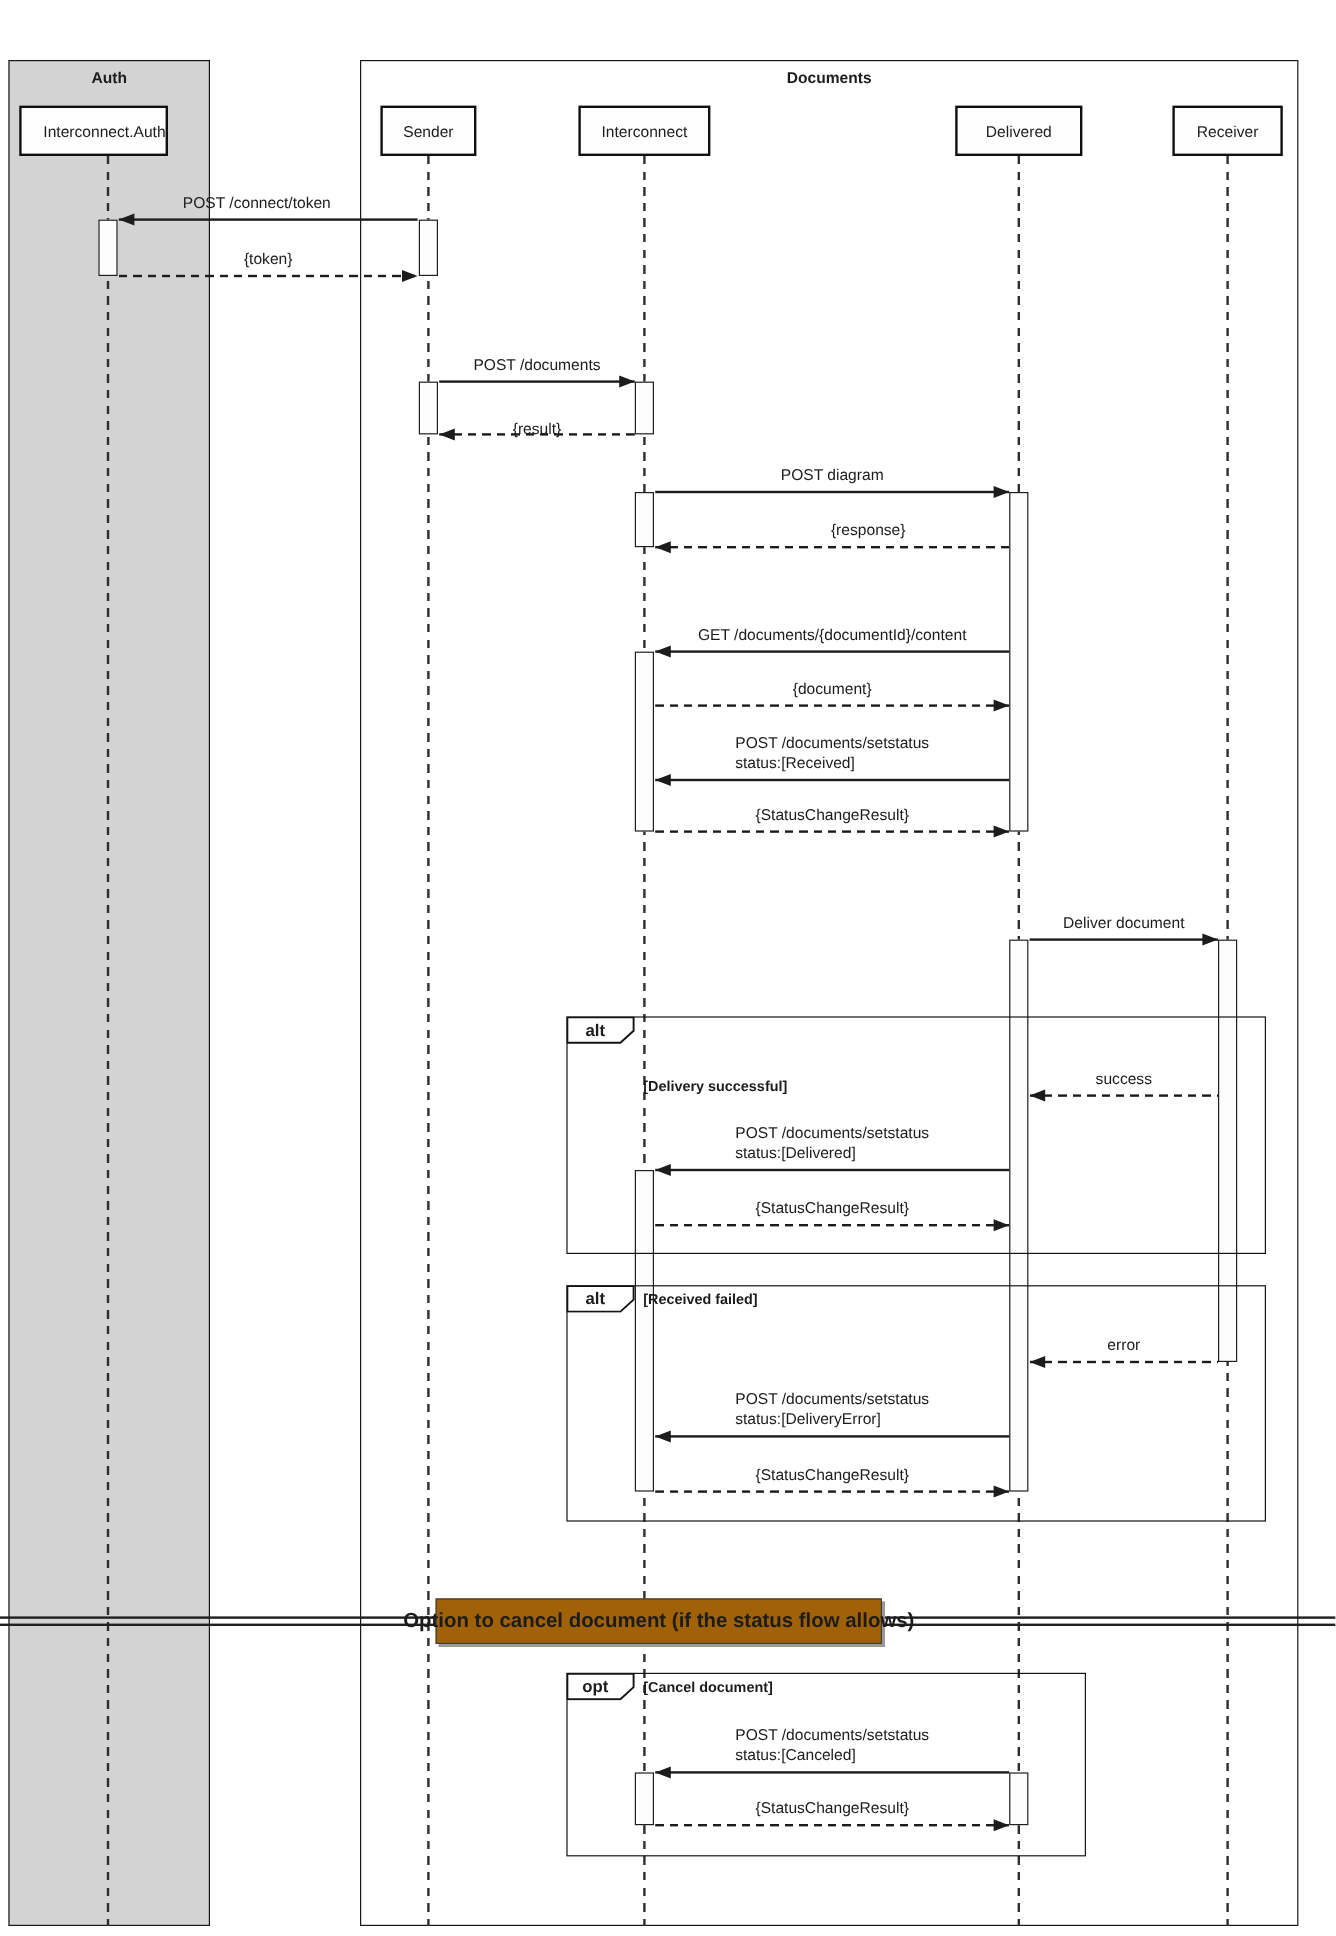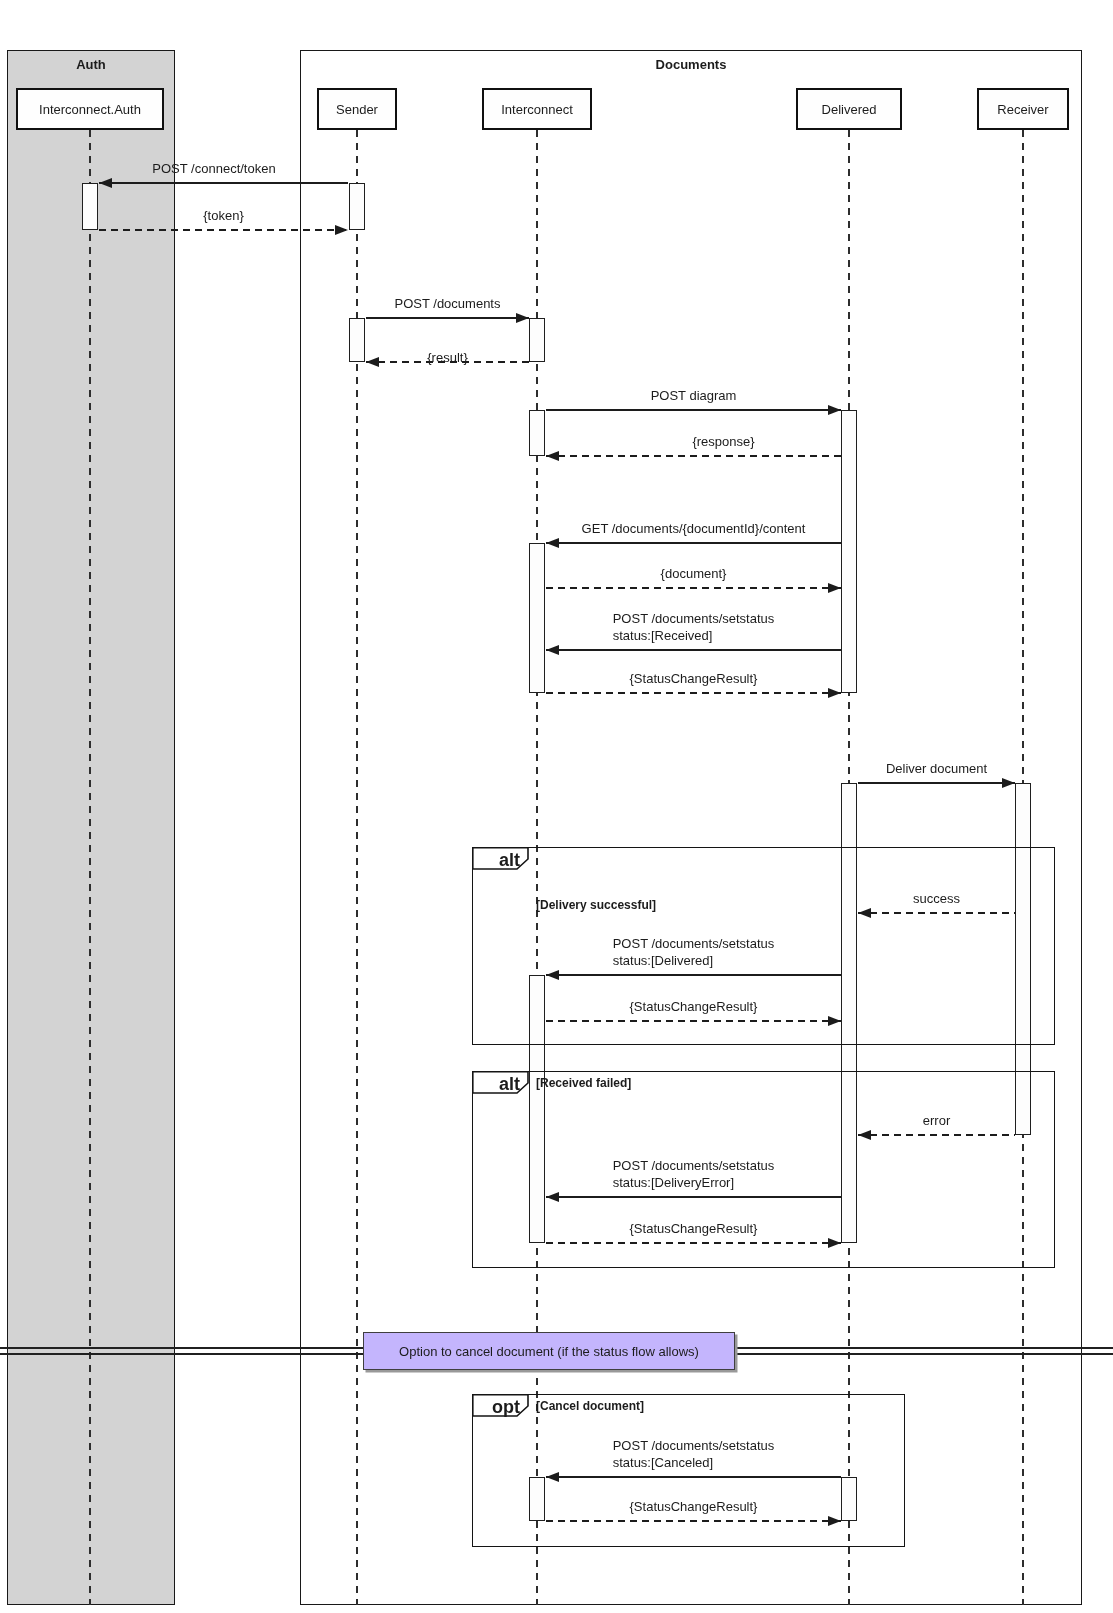--- a/index.html
+++ b/index.html
@@ -18,26 +18,26 @@
   .mline-solid { position: absolute; background: #1c1c1c; }
   .mline-dashed { position: absolute;
     background: repeating-linear-gradient(to right,#1c1c1c 0px,#1c1c1c 7px,transparent 7px,transparent 12px); }
   .arrow-left, .arrow-right { position: absolute; width: 0; height: 0; box-sizing: content-box;
     border-top: 5.5px solid transparent; border-bottom: 5.5px solid transparent; }
   .arrow-left  { border-right: 13px solid #1c1c1c; }
   .arrow-right { border-left: 13px solid #1c1c1c; }
   .mlabel { position: absolute; transform: translateX(-50%); font-size: 13px; line-height: 17px;
             white-space: pre; text-align: center; }
   .fragment { position: absolute; border: 1.7px solid #141414; background: transparent; }
-  .frag-op { position: absolute; width: 48px; text-align: right; font-size: 18px; font-weight: 700; }
+  .frag-op { position: absolute; width: 48px; text-align: center; font-size: 14px; font-weight: 700; }
   .frag-guard { position: absolute; font-size: 12px; font-weight: 700; }
   .divline { position: absolute; background: #202020; }
-  .divbox { position: absolute; background: #c4b5fd; border: 1.4px solid #3f3f3f;
+  .divbox { position: absolute; background: #a16207; border: 1.4px solid #3f3f3f;
             box-shadow: 2.5px 2.5px 0 #999999; display: flex; align-items: center; justify-content: center;
-            font-size: 13px; white-space: nowrap; }
+            font-size: 17px; white-space: nowrap; font-weight: bold; }
   .pbox { position: absolute; background: #fefefe; border: 2px solid #101010;
           display: flex; align-items: center; justify-content: center; font-size: 13px; }
 </style>
 </head>
 <body>
 
 <div id="diagram">
 <div class="frame" style="left: 7px; top: 50px; width: 168px; height: 1555px; background: rgb(211, 211, 211);"></div>
     <div class="frame-title" style="left: 91px; top: 57px;">Auth</div>
     <div class="frame" style="left: 300px; top: 50px; width: 782px; height: 1555px; background: transparent;"></div>
@@ -134,21 +134,21 @@
     <div class="frag-guard" style="left: 536px; top: 1076px;">[Received failed]</div>
     <div class="fragment" style="left: 472px; top: 1394px; width: 433px; height: 153px;"></div>
     <svg width="58" height="23" style="position: absolute; left: 472px; top: 1394px;">
       <path d="M0.8,0.8 L56,0.8 L56,12 L45,22 L0.8,22 Z" fill="#ffffff" stroke="#141414" stroke-width="1.6"></path>
     </svg>
     <div class="frag-op" style="left: 472px; top: 1397px;">opt</div>
     <div class="frag-guard" style="left: 536px; top: 1399px;">[Cancel document]</div>
     <div class="divline" style="left: 0px; top: 1347px; width: 1113px; height: 1.7px;"></div>
     <div class="divline" style="left: 0px; top: 1353px; width: 1113px; height: 1.7px;"></div>
     <div class="divbox" style="left: 363px; top: 1332px; width: 372px; height: 38px;">Option to cancel document (if the status flow allows)</div>
-    <div class="pbox" style="left: 16px; top: 88px; width: 148px; height: 42px;">
+    <div class="pbox" style="left: 16px; top: 88px; width: 124px; height: 42px; justify-content: flex-end;">
       <div class="plabel">Interconnect.Auth</div>
     </div>
     <div class="pbox" style="left: 317px; top: 88px; width: 80px; height: 42px;">
       <div class="plabel">Sender</div>
     </div>
     <div class="pbox" style="left: 482px; top: 88px; width: 110px; height: 42px;">
       <div class="plabel">Interconnect</div>
     </div>
     <div class="pbox" style="left: 796px; top: 88px; width: 106px; height: 42px;">
       <div class="plabel">Delivered</div>

